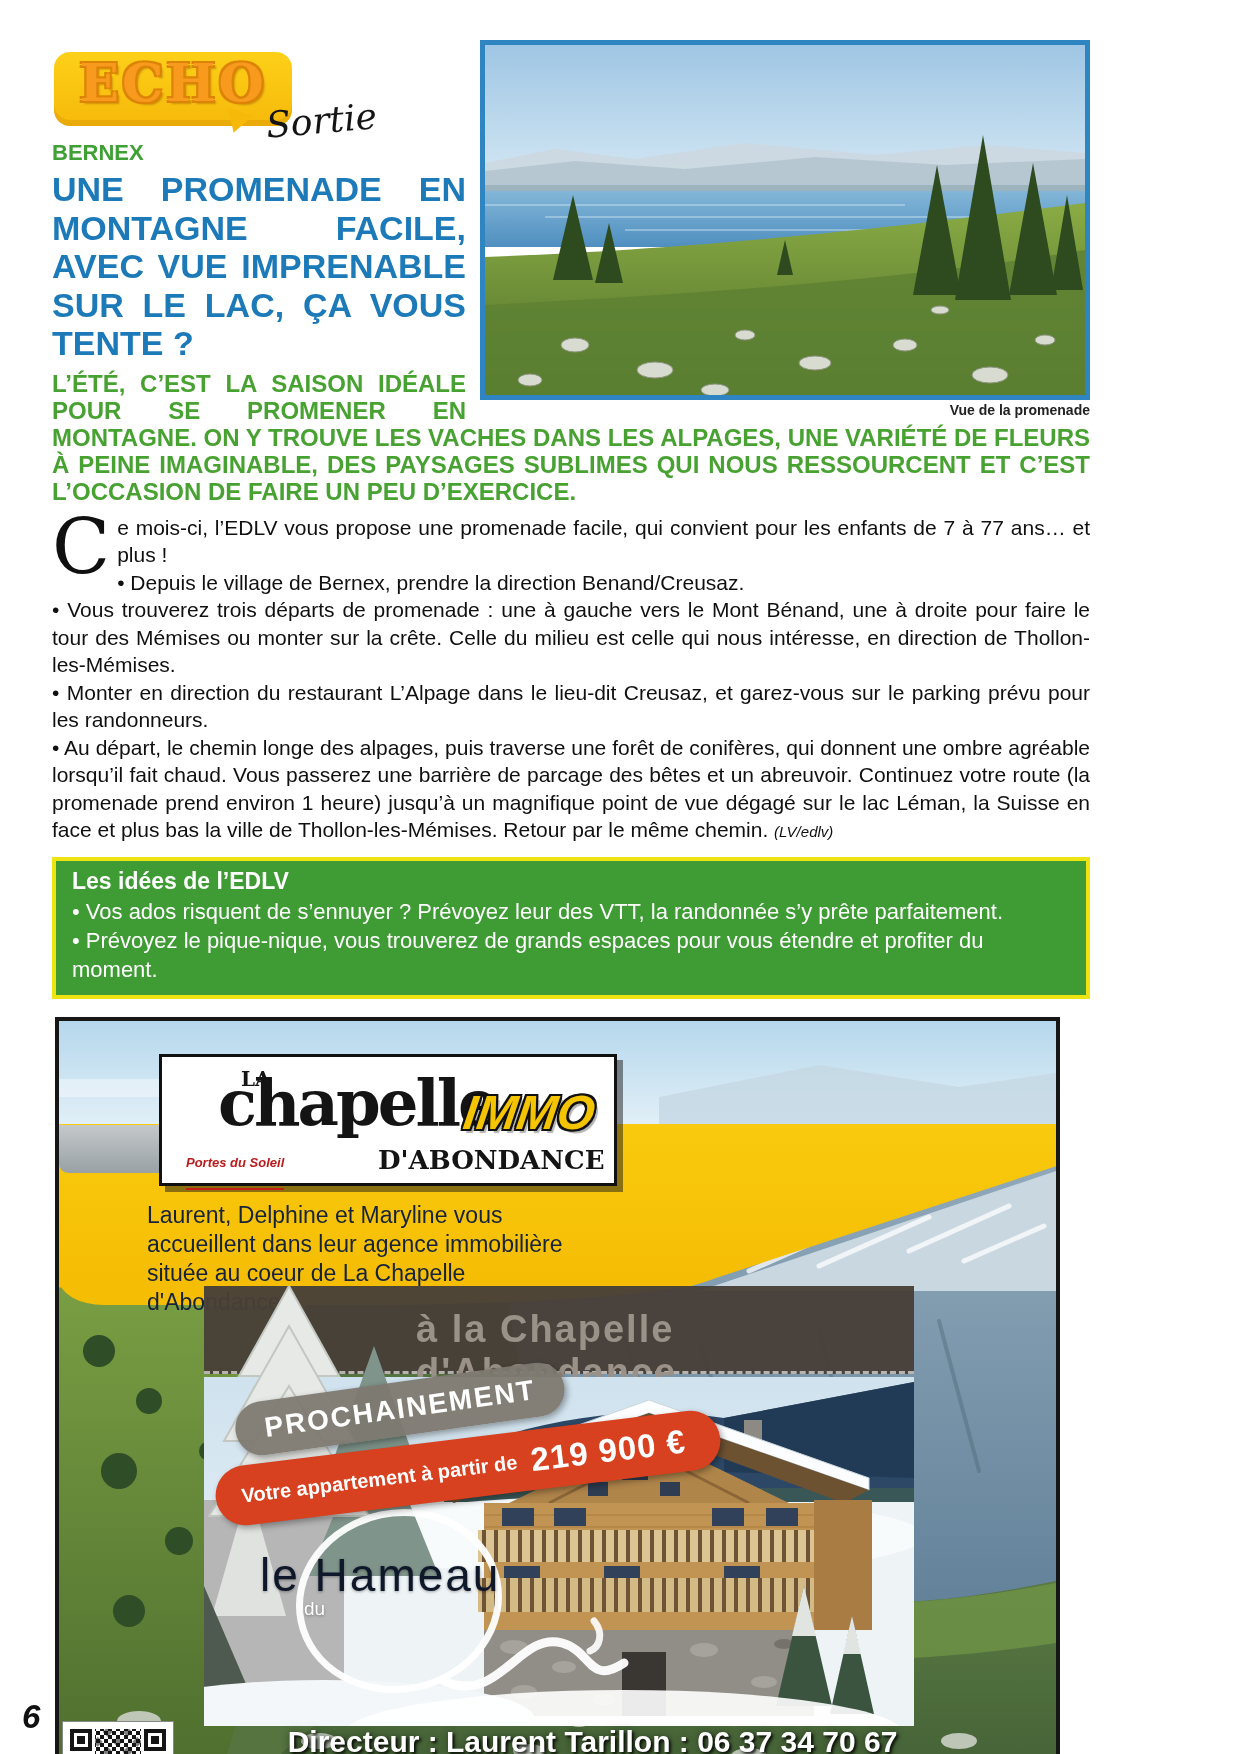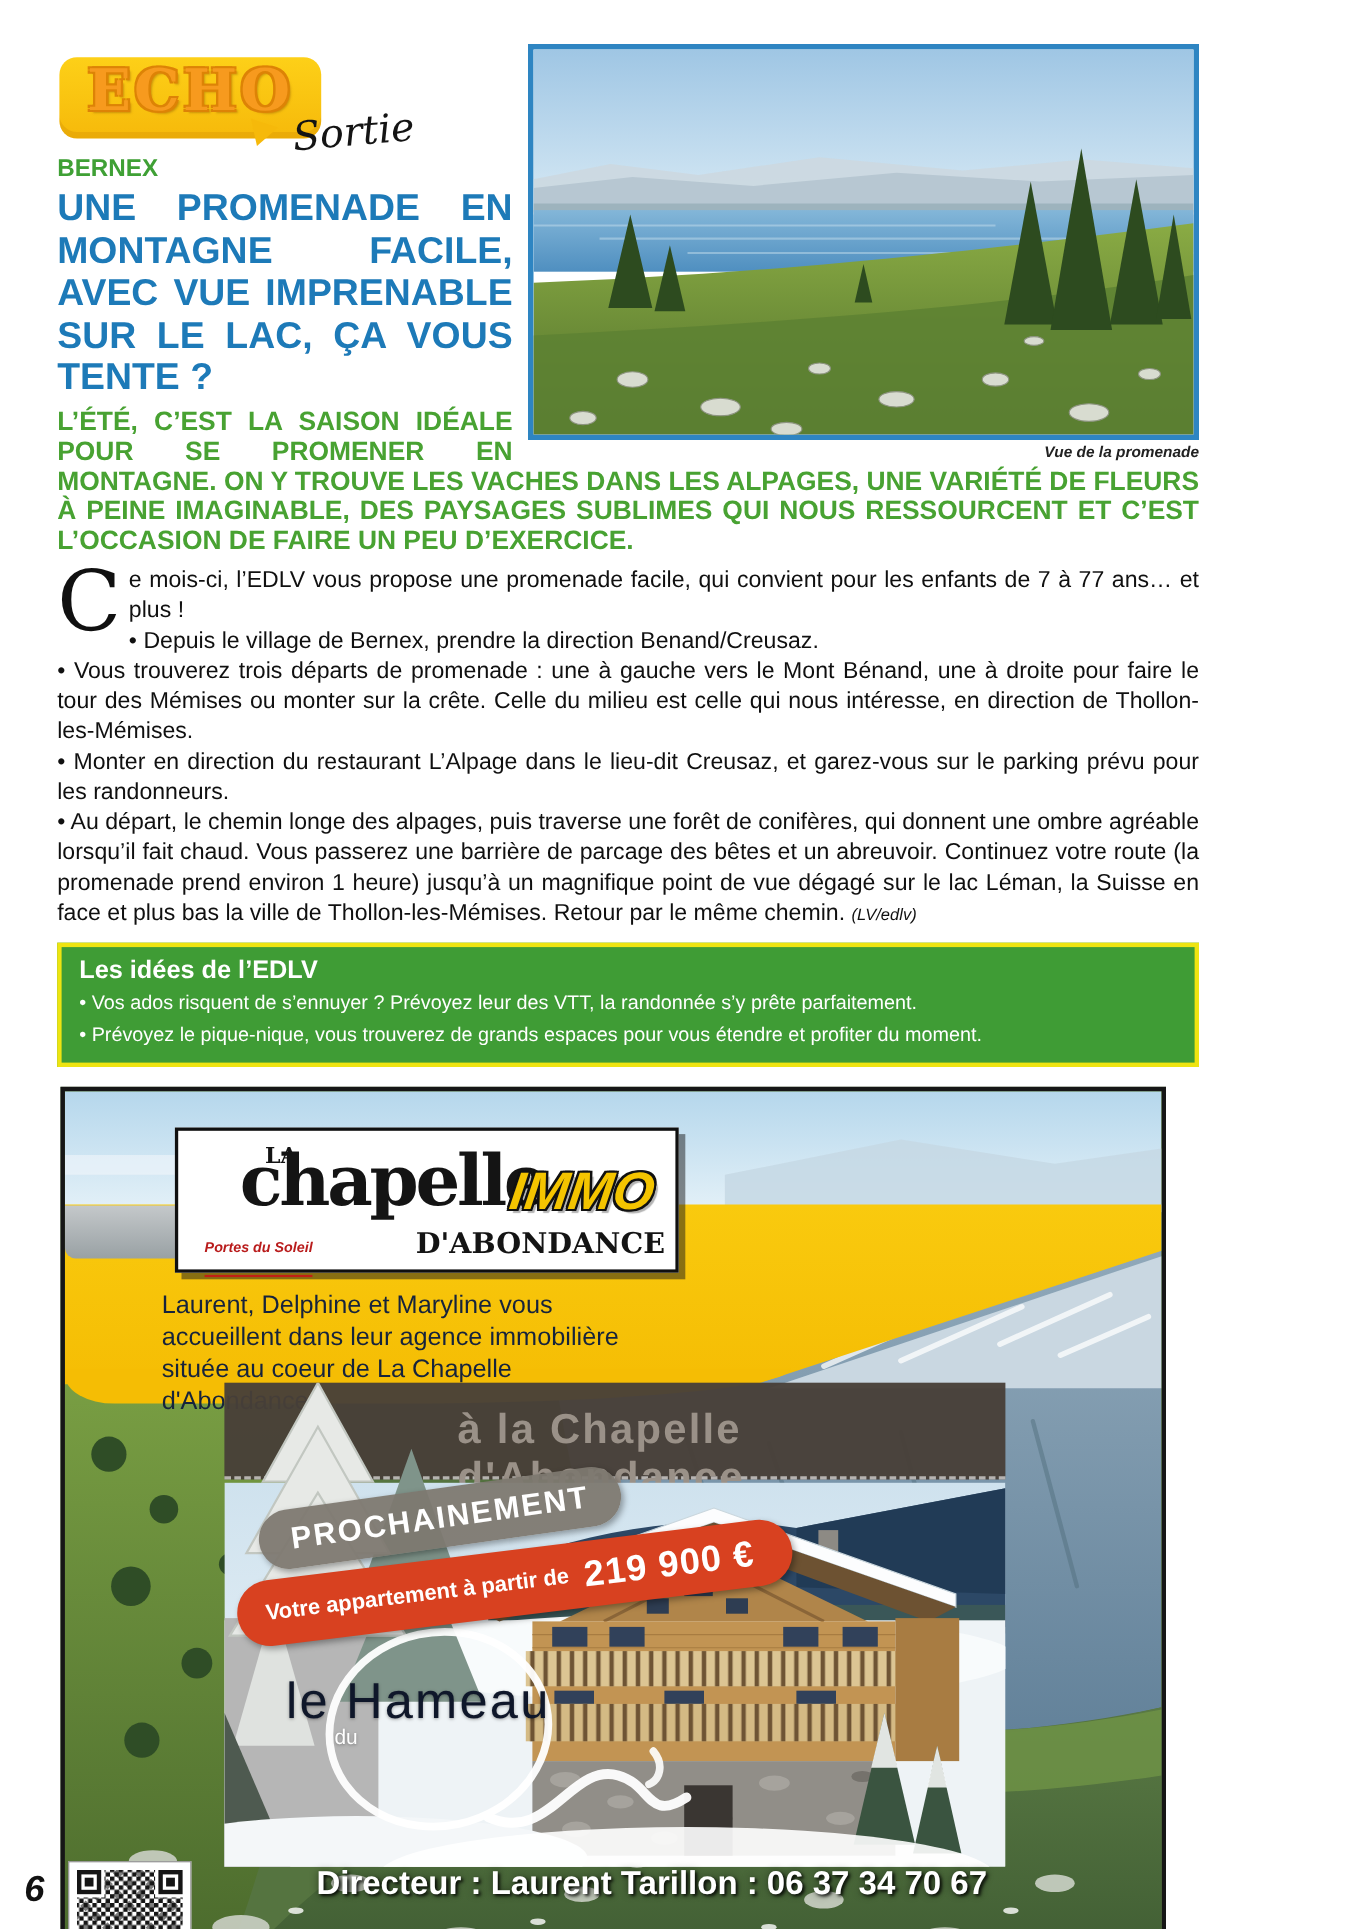--- a/index.html
+++ b/index.html
@@ -1,21 +1,21 @@
 <!DOCTYPE html>
 <html><head>
 <meta charset="utf-8">
 <style>
   html,body{margin:0;padding:0;background:#777;}
   .page{position:relative;width:1240px;height:1754px;background:#fff;
         font-family:"Liberation Sans",sans-serif;color:#141414;overflow:hidden;margin:0 auto;}
   .content{position:relative;padding:40px 50px 0 52px;width:1038px;}
 
   
-  figure.photo-fig{float:right;width:610px;margin:0 0 0 14px;font-style:italic;}
+  figure.photo-fig{float:right;width:610px;margin:0 0 0 14px;}
   .photo-frame{border:5px solid #2e85c2;line-height:0;}
   .photo-frame svg{width:600px;height:350px;display:block;}
   figcaption{text-align:right;font-size:14px;color:#222;margin-top:2px;height:18px;font-weight:bold;}
 
   
   .masthead{position:relative;height:100px;}
   .echo-bubble{position:absolute;left:2px;top:12px;width:238px;height:74px;
      background:linear-gradient(#fdd018,#f6b90a);border-radius:16px;
      box-shadow:inset 0 -6px 0 rgba(190,120,0,.22);display:flex;justify-content:center;}
   .echo-bubble::after{content:"";position:absolute;left:168px;bottom:-20px;
@@ -31,21 +31,21 @@
   .subhead{margin:7px 0 0;font-size:24px;line-height:27px;font-weight:bold;color:#48a232;text-align:justify;}
   .lead,.bullet{margin:0;text-align:justify;font-size:21px;line-height:27.5px;color:#101010;}
   .lead{margin-top:9px;}
   .dropcap{float:left;font-family:"DejaVu Serif",serif;font-size:76px;line-height:58px;margin:4px 7px 0 0;}
   p.bullet::before{content:"•  ";}
   .attr{font-size:15px;font-style:italic;}
 
   
   .ideas-box{clear:both;margin-top:11px;background:#3f9c35;border:4px solid #eee411;padding:7px 16px 11px;color:#fff;}
   .ideas-title{font-size:23px;font-weight:bold;margin-bottom:2px;}
-  .ideas-item{font-size:18px;line-height:29px;}
+  .ideas-item{font-size:22px;line-height:29px;}
   .ideas-item::before{content:"• ";}
 
   
   .ad{position:relative;width:997px;height:812px;margin:18px 0 0 3px;border:4px solid #161616;
       overflow:hidden;background:#64834c;}
   .ad-bg{position:absolute;left:0;top:0;width:997px;height:812px;}
   .yellow-band{position:absolute;left:0;top:103px;width:997px;height:164px;z-index:1;
       background:linear-gradient(#f9ca0e,#f5bd04);
       clip-path:polygon(0 0,100% 0,100% 26%,63% 100%,0 100%);}
   .yellow-cap{position:absolute;left:0;top:252px;width:660px;height:32px;background:#f5bd04;z-index:1;

